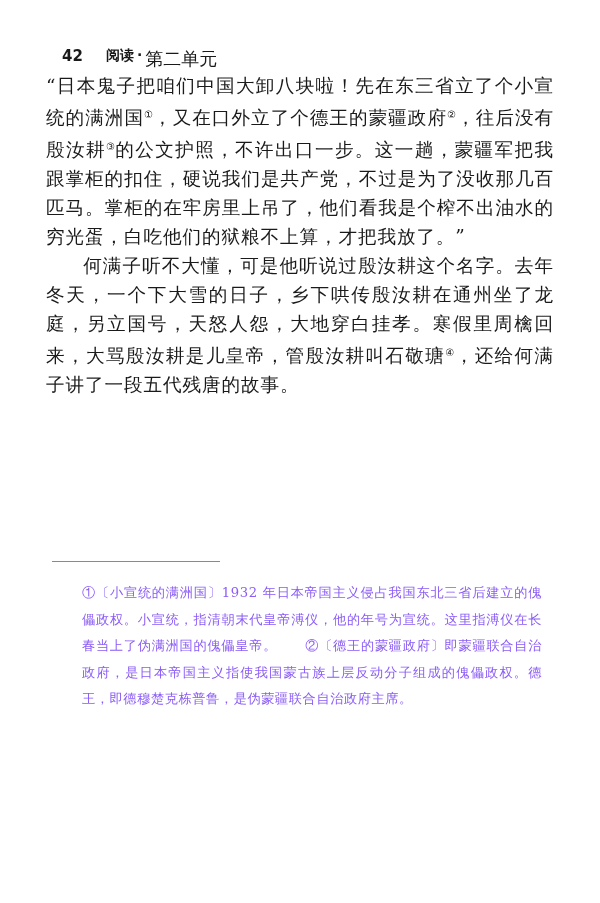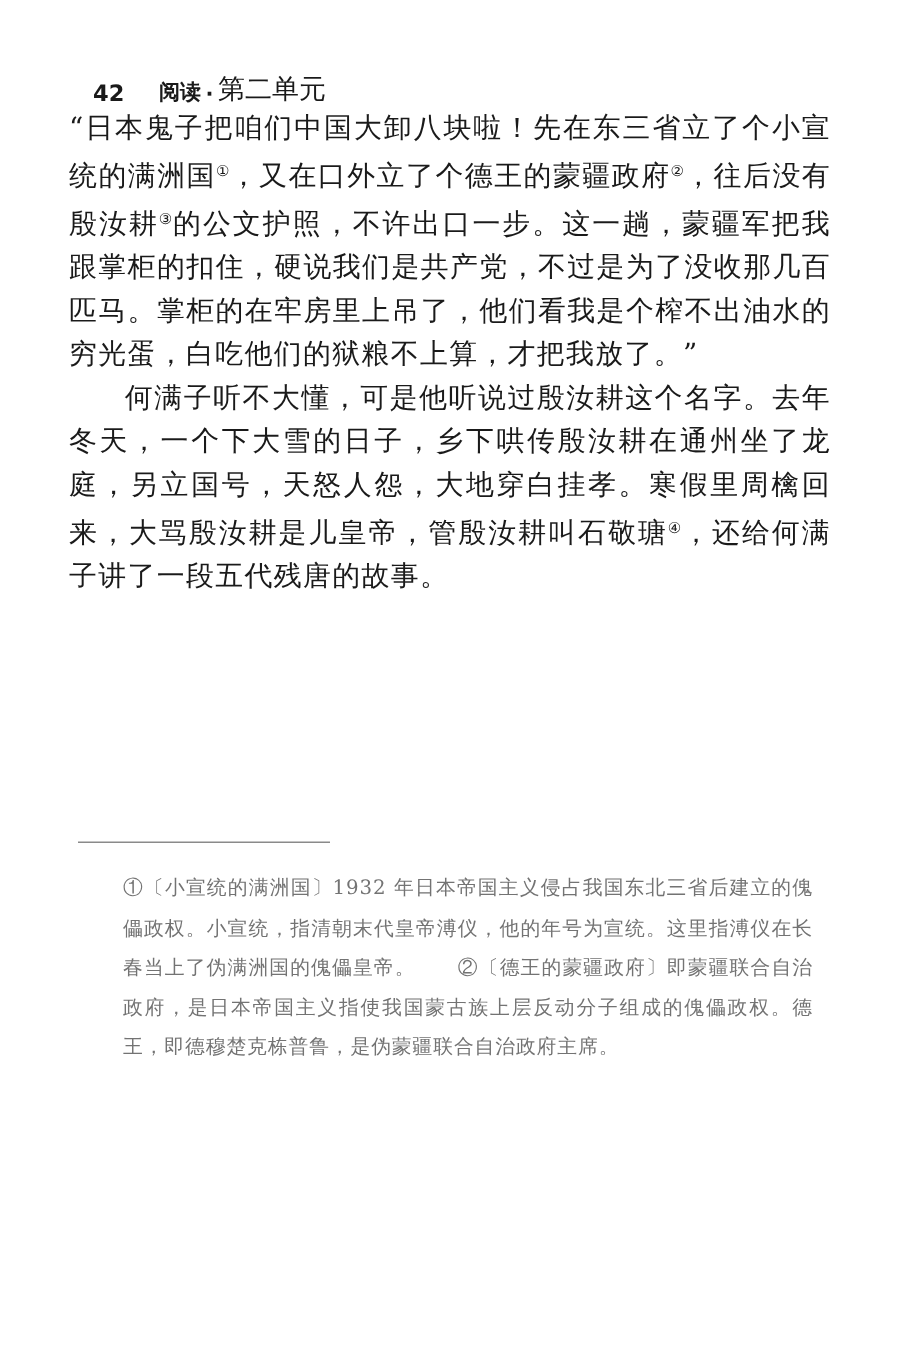--- a/index.html
+++ b/index.html
@@ -4,21 +4,21 @@
   <style>
     html, body { margin: 0; padding: 0; background: #ffffff; }
     body {
       width: 600px; height: 903px; position: relative; overflow: hidden;
       font-family: "DejaVu Serif", "Liberation Serif", serif;
       color: #1a1a1a;
     }
     .header {
       position: absolute; left: 62px; top: 47px;
       font-family: "DejaVu Sans", "Liberation Sans", sans-serif;
-      font-size: 14px; display: flex; align-items: flex-end;
+      font-size: 14px; display: flex; align-items: flex-start;
     }
     .header .page-num { font-weight: bold; font-size: 15px; width: 44px; }
     .header .sec { font-weight: bold; }
     .header .dot { margin: 0 3px; font-weight: bold; }
     .header .unit { font-family: "DejaVu Serif", serif; font-size: 18px; }
     .body-text {
       position: absolute; left: 46px; top: 71px; width: 508px;
       font-size: 18.6px; line-height: 29px; letter-spacing: 0.9px;
       text-align: justify;
     }
@@ -26,21 +26,21 @@
     .body-text p.indent { text-indent: 2em; margin-top: 0px; }
     .body-text p.gap { margin-top: 6px; }
     sup.fn { font-size: 10px; vertical-align: 6px; letter-spacing: 0; }
     .rule {
       position: absolute; left: 52px; top: 561px; width: 168px;
       border-top: 1px solid #8a8a8a;
     }
     .notes {
       position: absolute; left: 82px; top: 580px; width: 460px;
       font-size: 13.2px; line-height: 26.6px; letter-spacing: 0.6px;
-      text-align: justify; color: #737373;
+      text-align: justify; color: #8b5cf6;
     }
     .notes p { margin: 0; }
     .notes .spacer { display: inline-block; width: 28px; }
   </style>
 </head>
 <body>
 
 <div class="header">
   <span class="page-num">42</span>
   <span class="sec">阅读</span>

